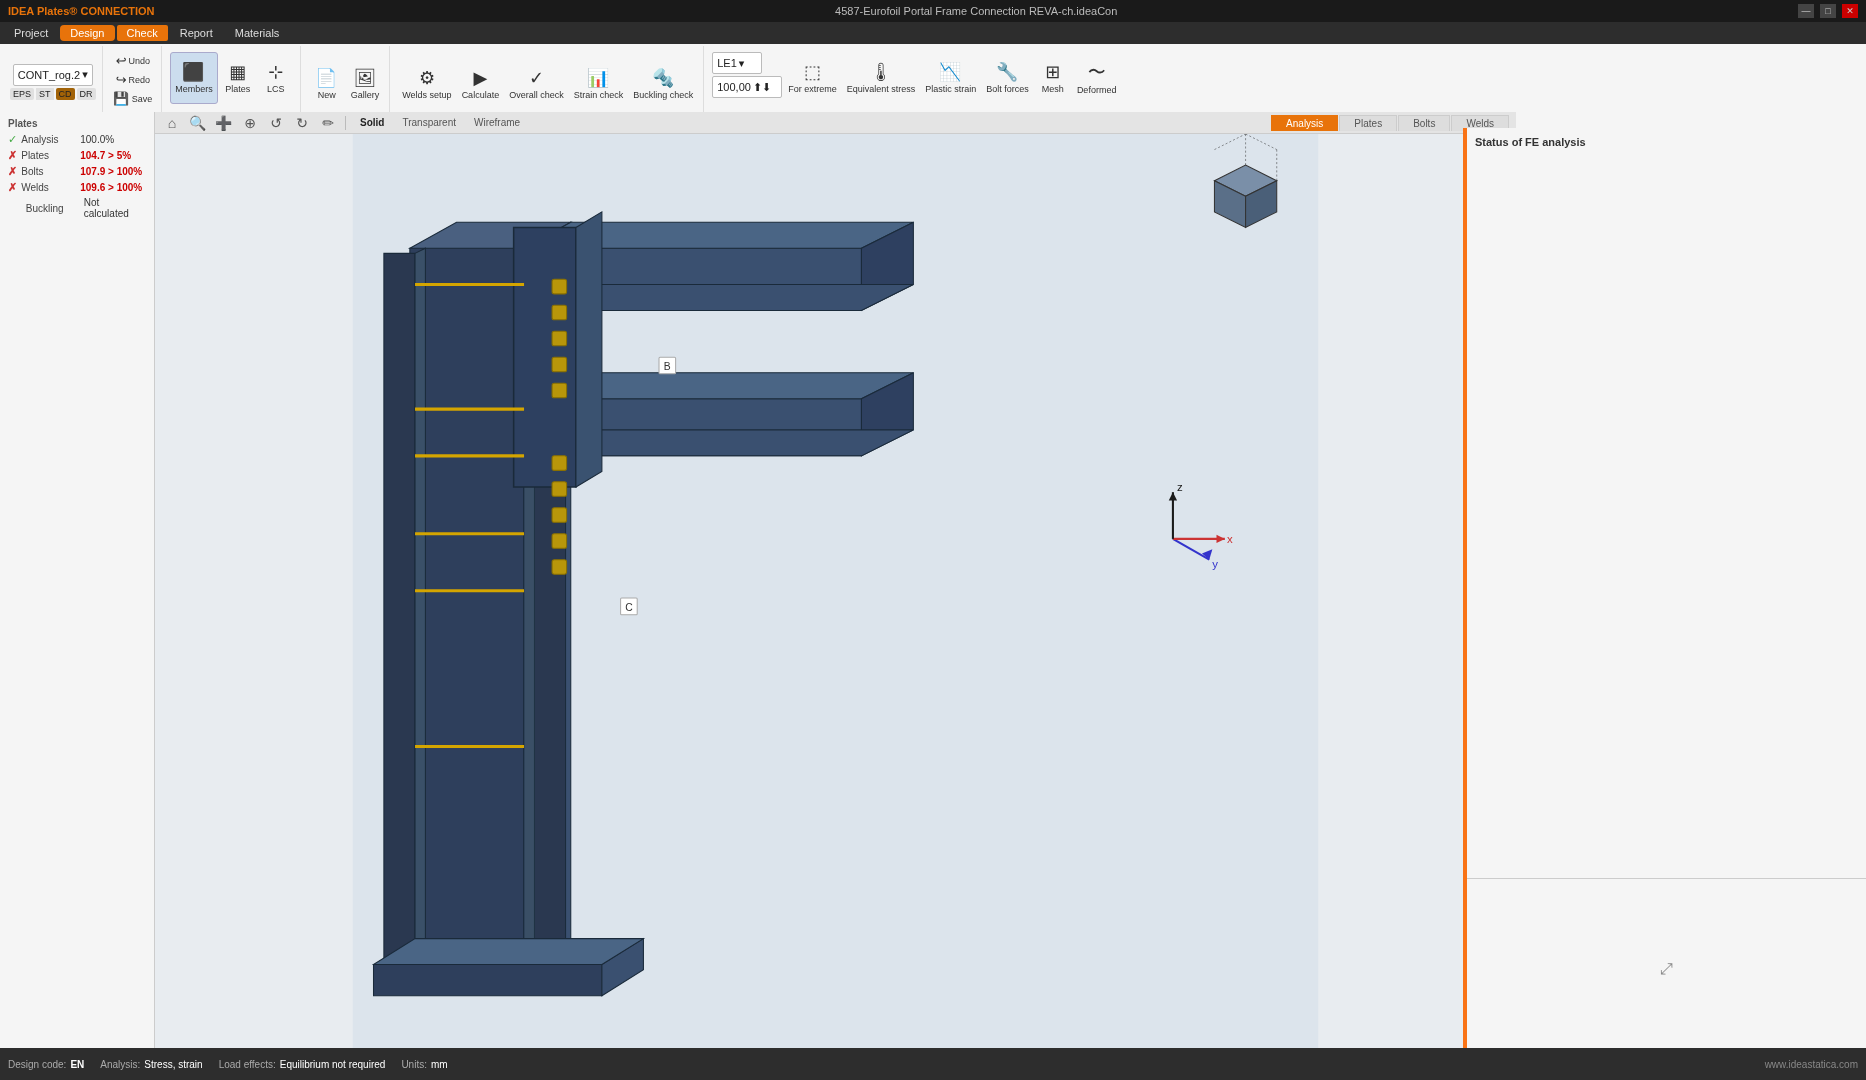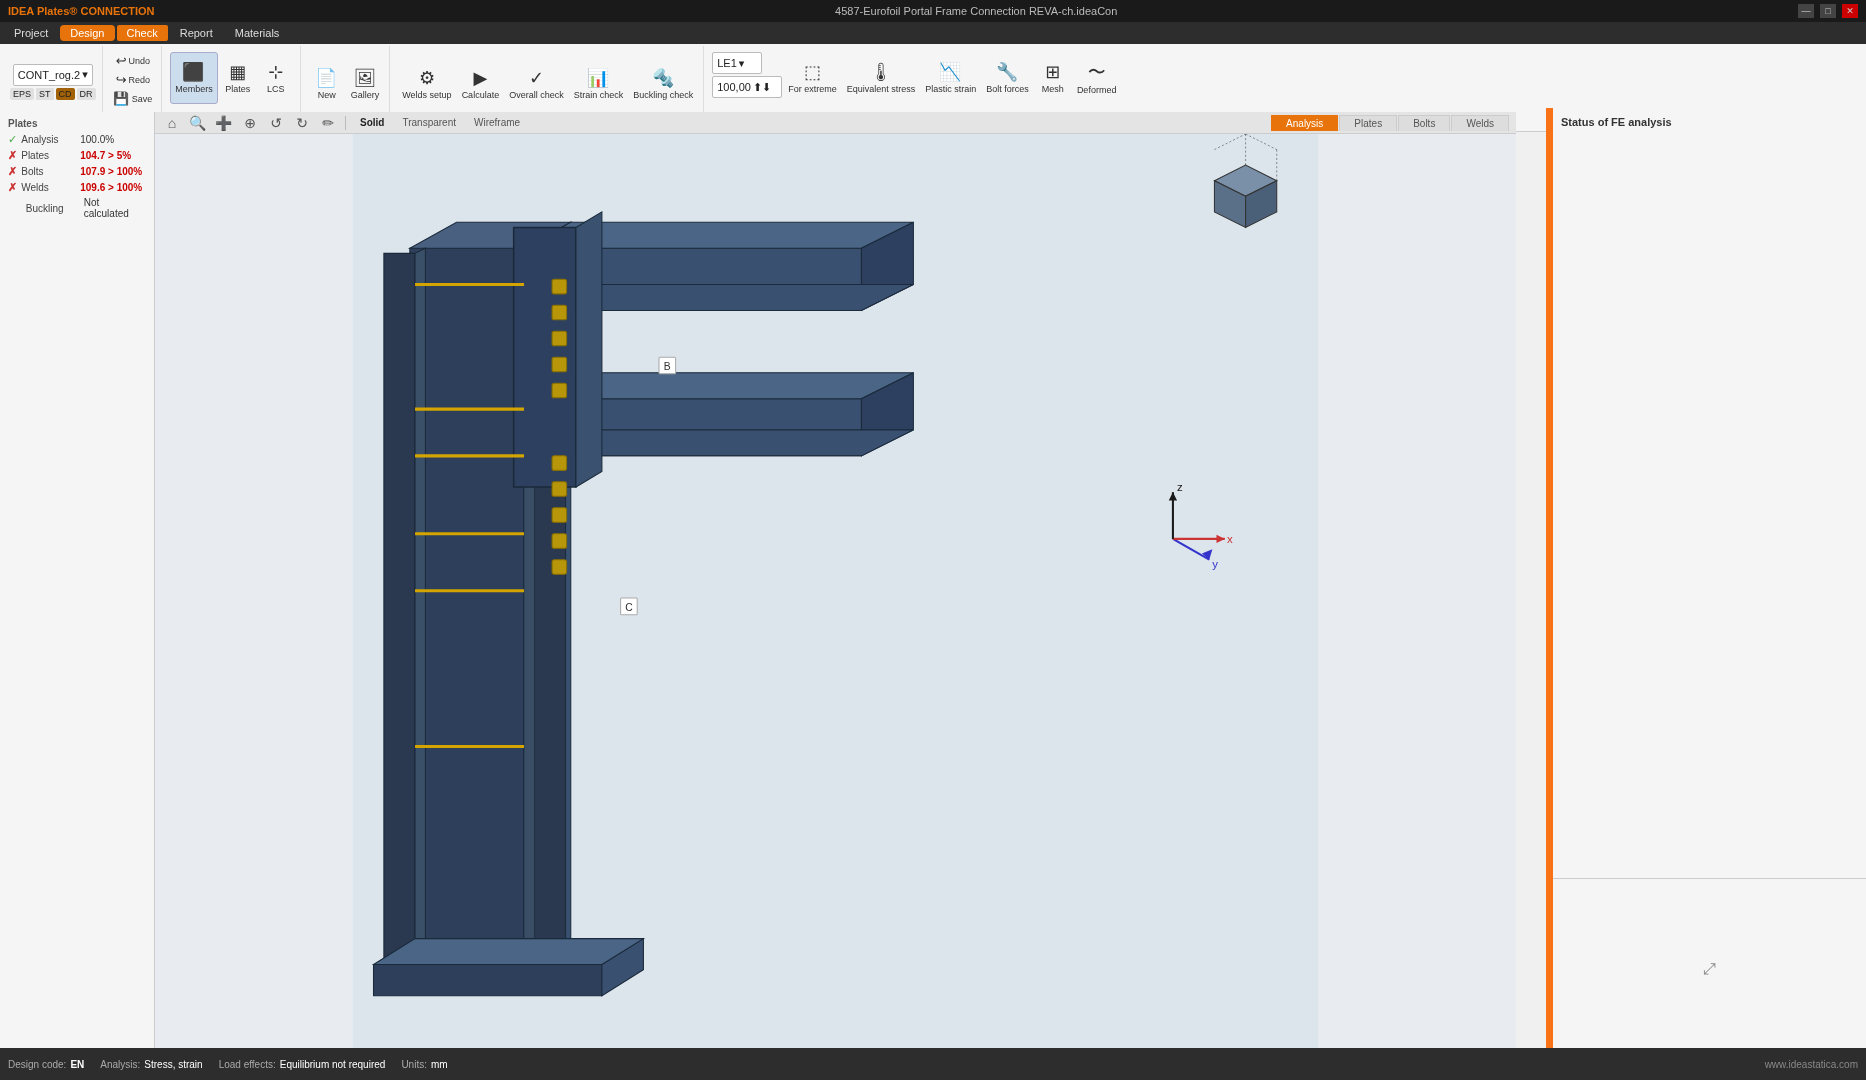--- a/index.html
+++ b/index.html
@@ -186,26 +186,26 @@
 
     
     #model-svg {
       width: 100%;
       height: 100%;
     }
 
     
     #right-panel {
       position: absolute;
-      top: 108px;
+      top: 128px;
       right: 0;
-      width: 320px;
+      width: 403px;
       bottom: 22px;
       background: #f5f5f5;
-      border-left: 7px solid #f97316;
+      border-left: 4px solid #f97316;
       display: flex;
       flex-direction: column;
     }
     .right-panel-top {
       flex: 1;
       padding: 8px;
       overflow: auto;
     }
     .right-panel-title {
       font-size: 11px;

